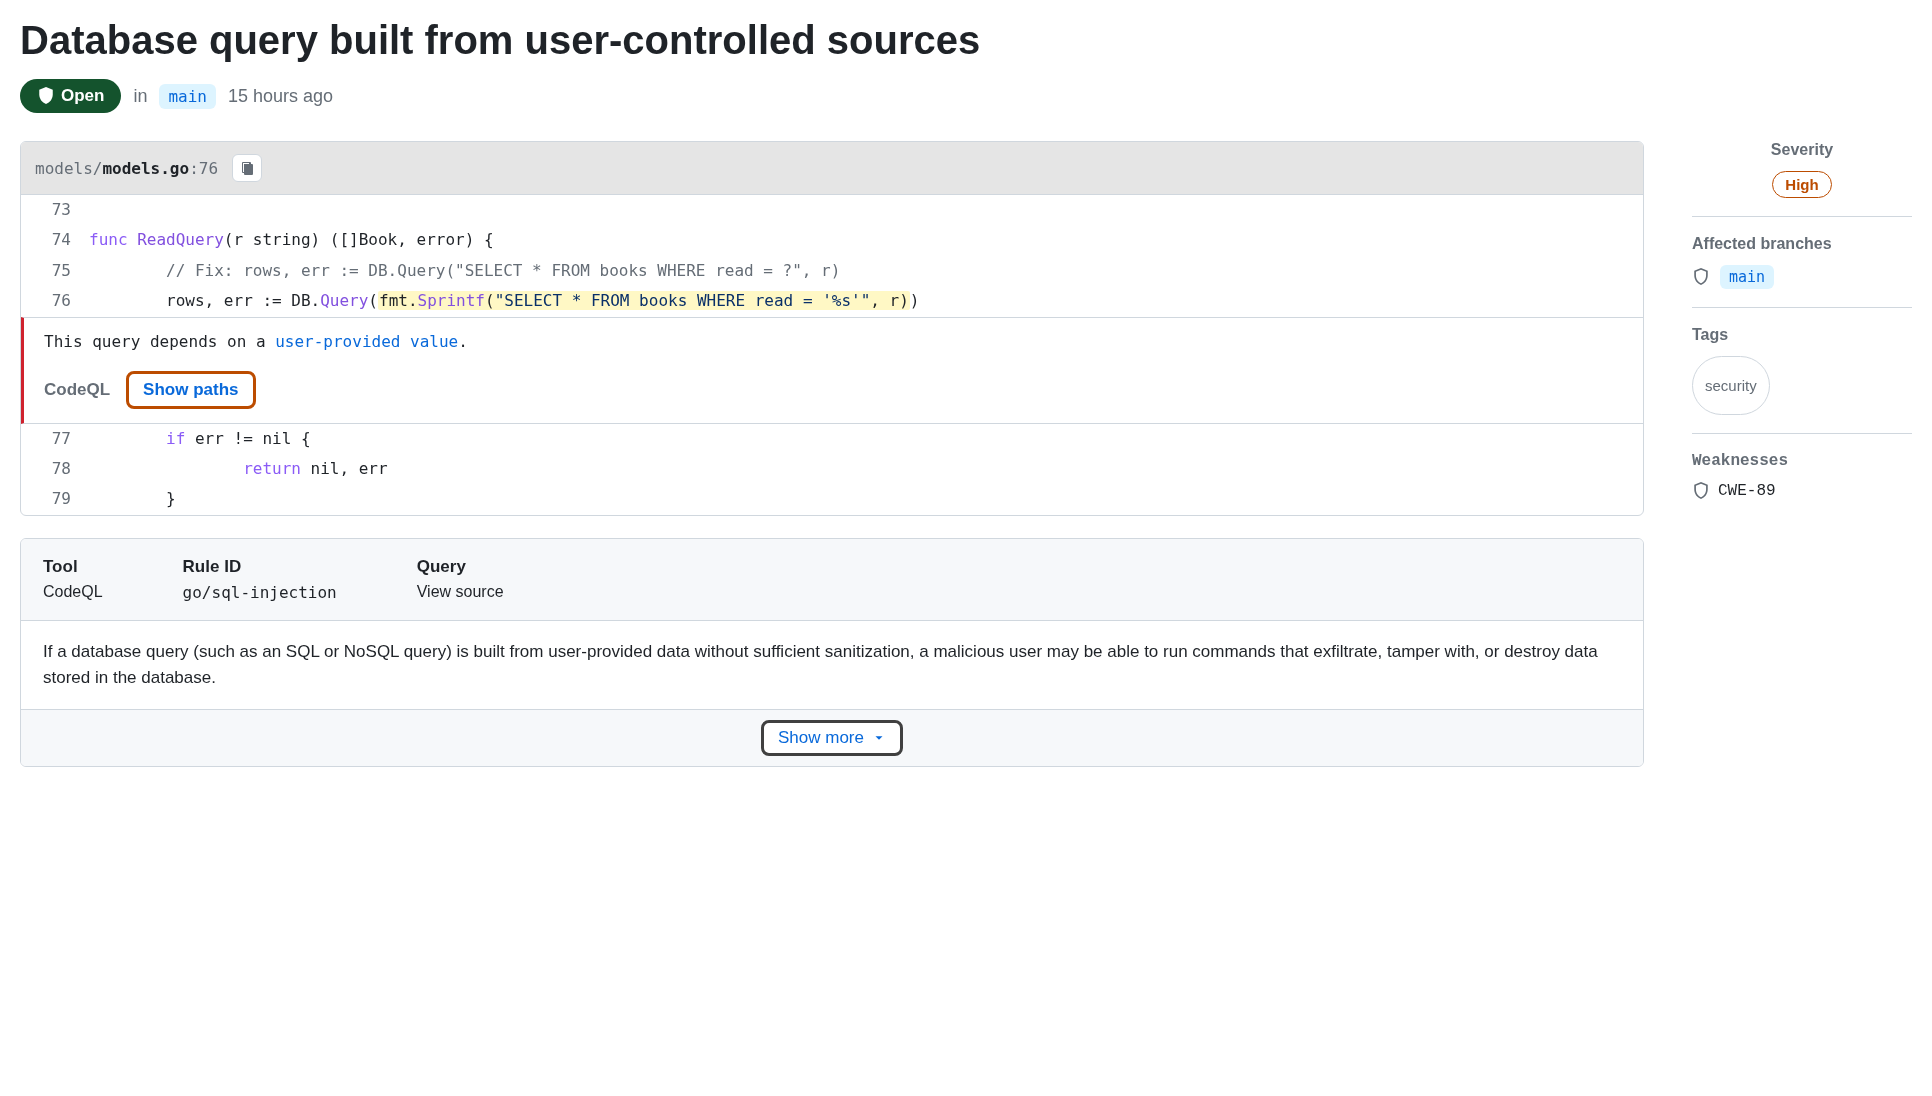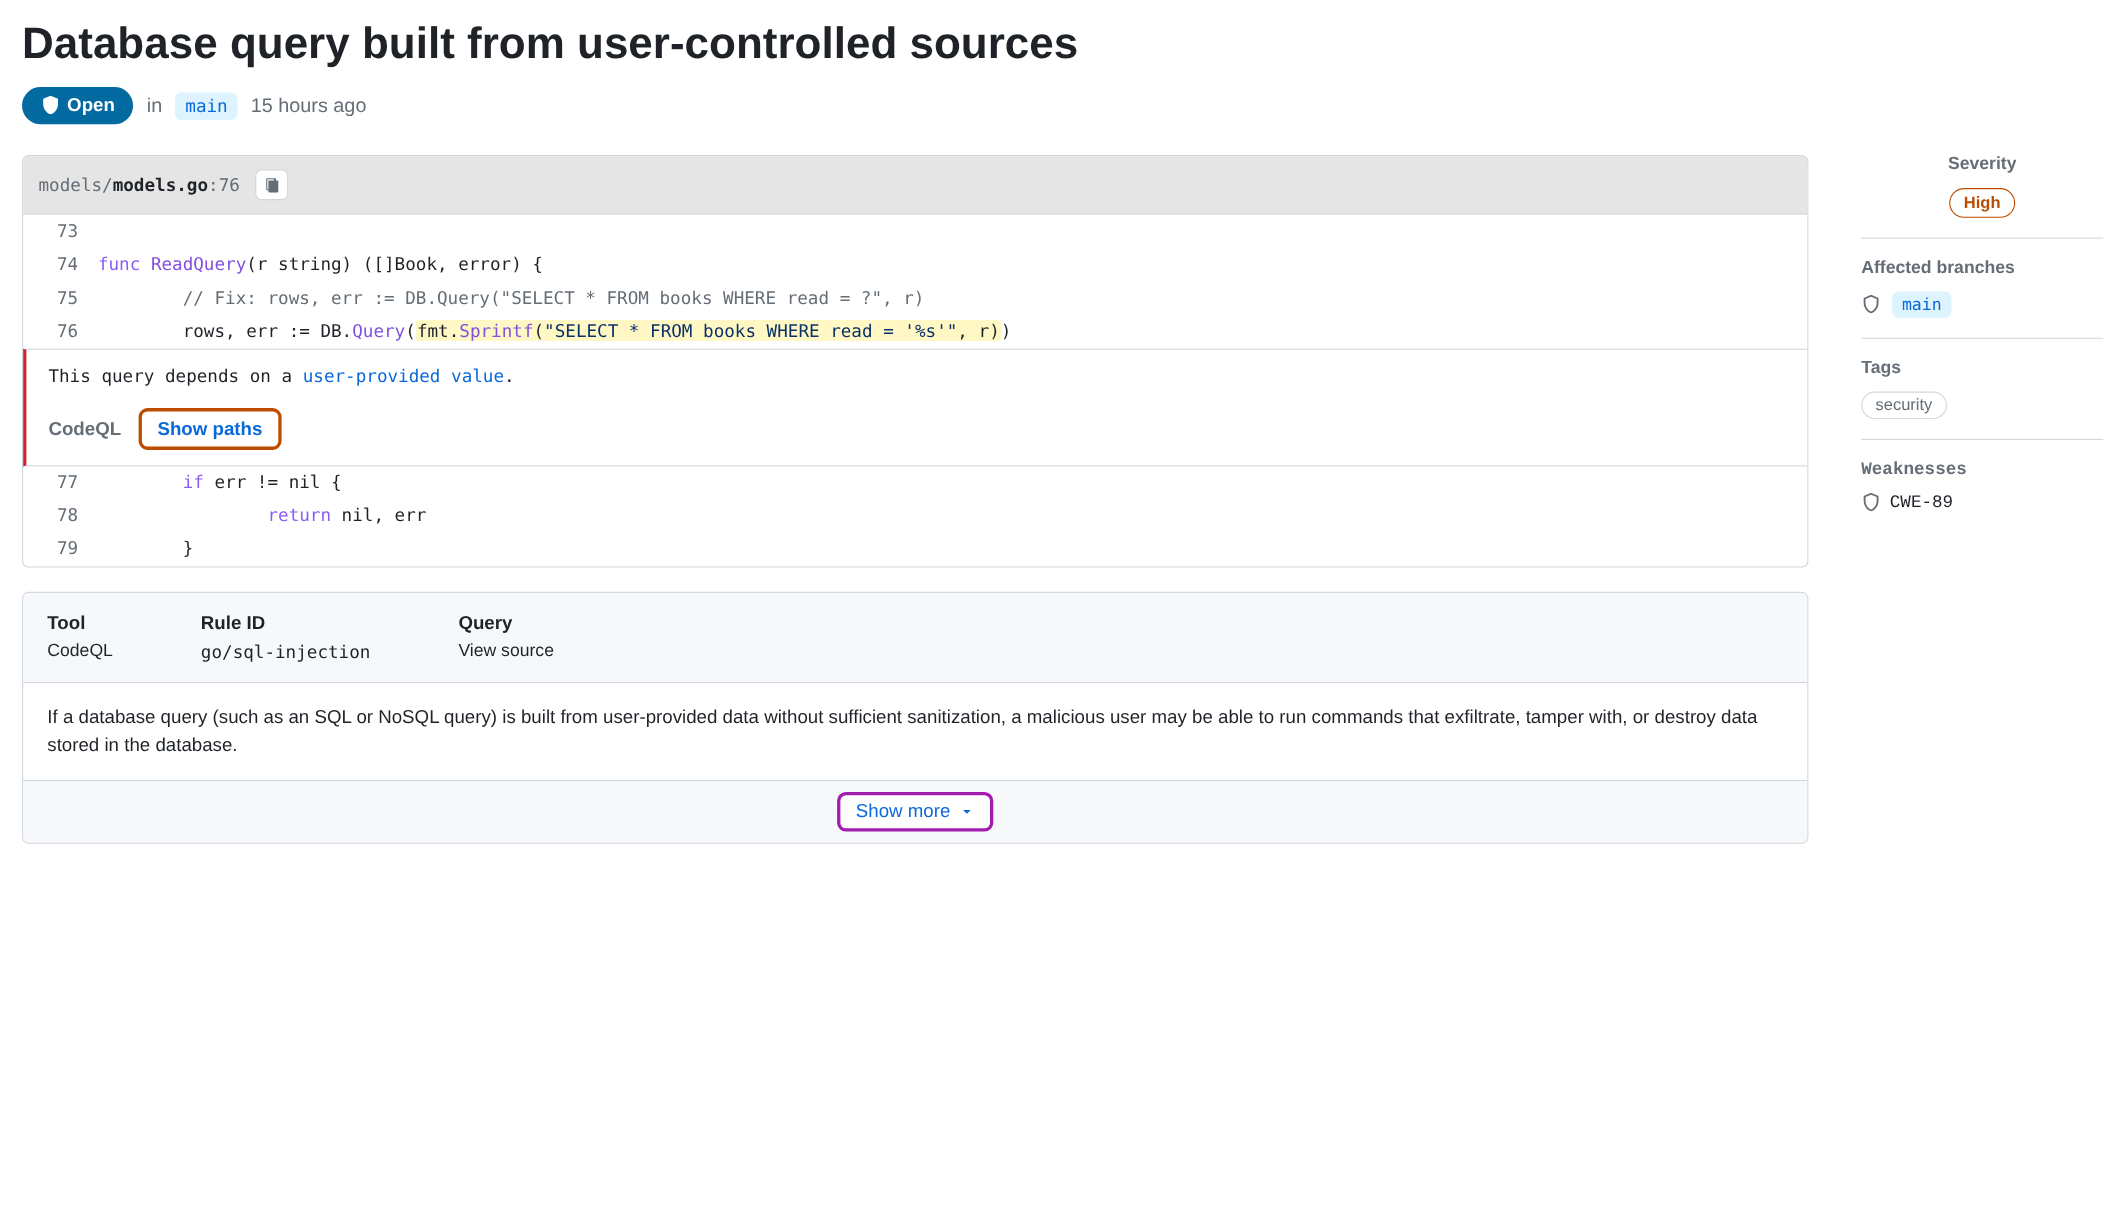--- a/index.html
+++ b/index.html
@@ -21,21 +21,21 @@
 .meta-row {
   display: flex;
   align-items: center;
   gap: 12px;
   margin-bottom: 28px;
 }
 .status-badge {
   display: inline-flex;
   align-items: center;
   gap: 6px;
-  background: #0369a1;
+  background: #14532d;
   color: #fff;
   font-weight: 600;
   font-size: 17px;
   padding: 7px 17px;
   border-radius: 999px;
 }
 .status-badge svg { width: 18px; height: 18px; fill: #fff; }
 .meta-text { color: #656d76; font-size: 18px; }
 .branch-pill {
   background: #ddf4ff;
@@ -142,21 +142,21 @@
 .meta-footer {
   border-top: 1px solid #d0d7de;
   padding: 10px;
   text-align: center;
   background: #f6f8fa;
 }
 .show-more-btn {
   display: inline-flex;
   align-items: center;
   gap: 8px;
-  border: 3px solid #a21caf;
+  border: 3px solid #404040;
   border-radius: 8px;
   color: #0969da;
   font-weight: 500;
   font-size: 17px;
   padding: 5px 14px;
   background: #fff;
 }
 .show-more-btn svg { width: 14px; height: 14px; fill: #0969da; }
 
 
@@ -173,21 +173,21 @@
   padding: 4px 12px;
   border-radius: 999px;
 }
 .branch-row { display: flex; align-items: center; gap: 10px; }
 .branch-row svg { width: 18px; height: 18px; fill: #656d76; }
 .tag-pill {
   display: inline-block;
   border: 1px solid #d0d7de;
   color: #656d76;
   font-size: 15px;
-  padding: 3px 12px;
+  padding: 20px 12px;
   border-radius: 999px;
 }
 .weak-row { display: flex; align-items: center; gap: 8px; font-size: 16px; }
 .weak-row svg { width: 18px; height: 18px; fill: #656d76; }
 .side-branch-pill {
   background: #ddf4ff;
   color: #0969da;
   font-family: ui-monospace, SFMono-Regular, Menlo, Consolas, monospace;
   padding: 3px 9px;
   border-radius: 6px;

